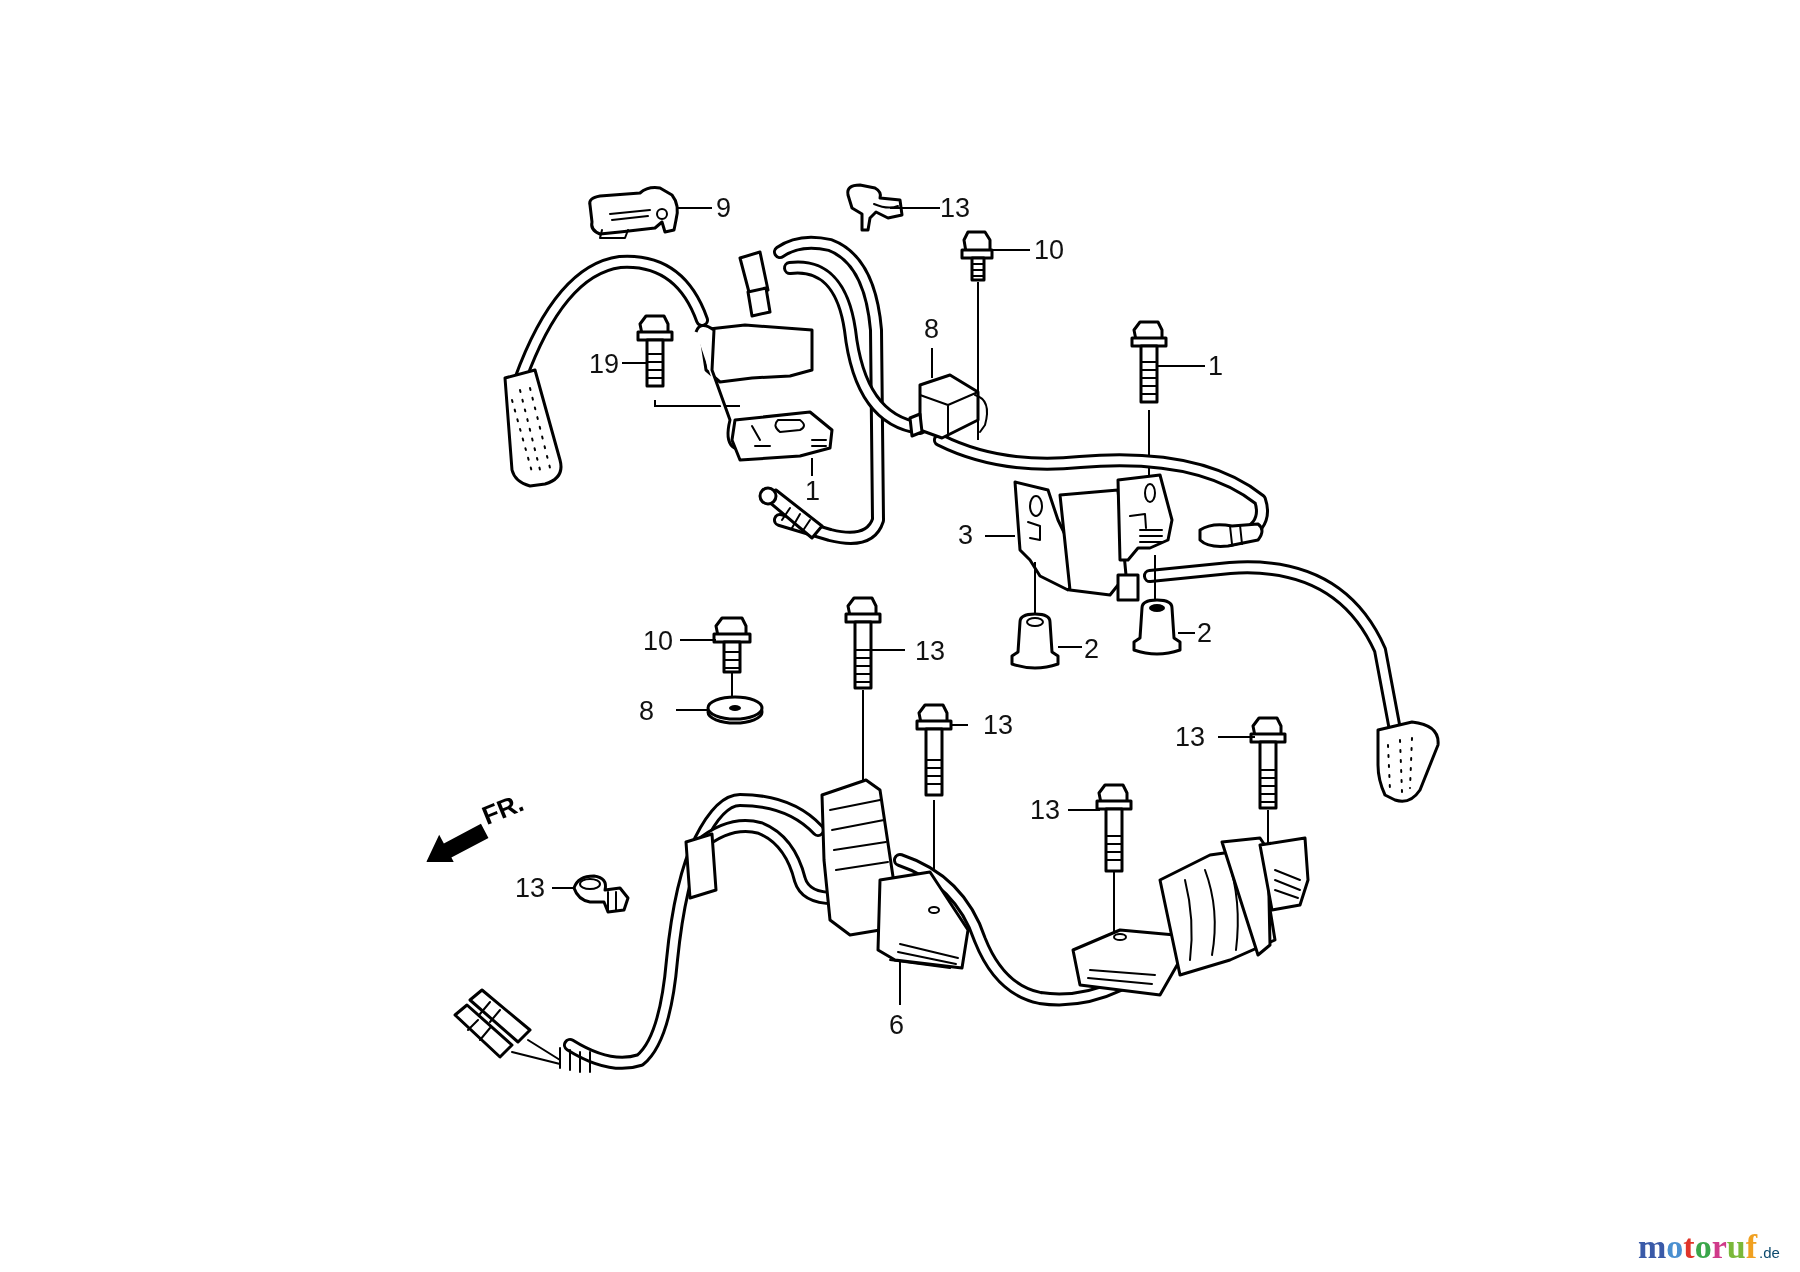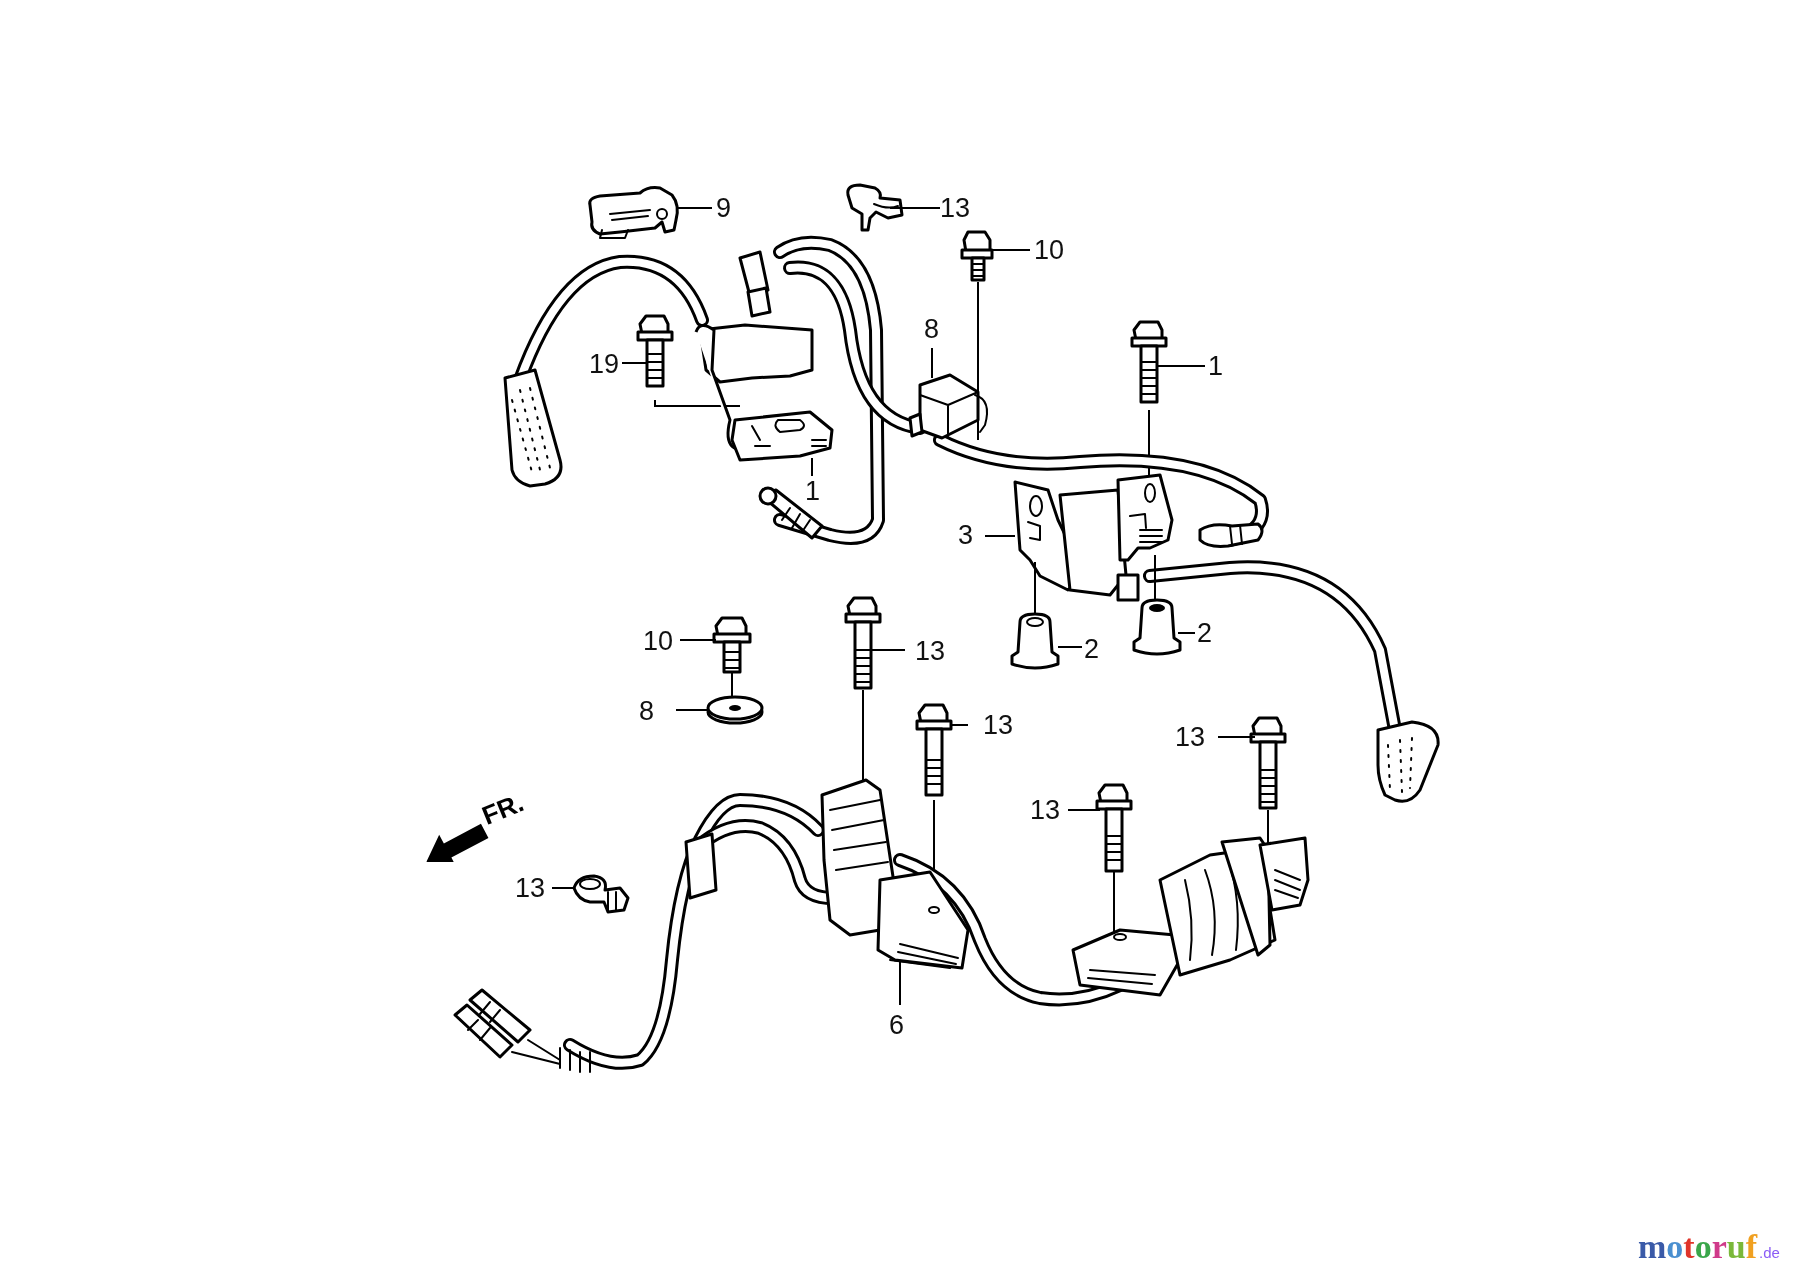--- a/index.html
+++ b/index.html
@@ -8,21 +8,21 @@
   .ln2{fill:none;stroke:#000;stroke-width:2;stroke-linecap:round;stroke-linejoin:round;}
   .wire{fill:none;stroke:#000;stroke-width:14;stroke-linecap:round;stroke-linejoin:round;}
   .wirein{fill:none;stroke:#fff;stroke-width:8;stroke-linecap:round;stroke-linejoin:round;}
   .lead{fill:none;stroke:#000;stroke-width:2;}
   .part{fill:#fff;stroke:#000;stroke-width:3;stroke-linejoin:round;}
   .blk{fill:#000;}
   .label{position:absolute;font-family:"Liberation Sans",sans-serif;font-size:27px;color:#111;line-height:1;}
   .fr{position:absolute;}
   .logo{position:absolute;left:1638px;top:1228px;font-family:"Liberation Serif",serif;font-size:34px;font-weight:bold;letter-spacing:0px;}
   .logo span{display:inline-block;}
-  .logo .de{font-family:"Liberation Sans",sans-serif;font-size:15px;color:#8b5cf6;font-weight:normal;margin-left:2px;}
+  .logo .de{font-family:"Liberation Sans",sans-serif;font-size:15px;color:#0c4a6e;font-weight:normal;margin-left:2px;}
 </style>
 </head>
 <body>
 
 <svg id="diagram" viewBox="0 0 1800 1272" xmlns="http://www.w3.org/2000/svg">
 
   <g>
     <path class="part" d="M590 205 Q588 198 600 196 L640 193 Q648 186 660 188 L672 195 Q680 205 676 220 L674 230 L665 232 L662 222 L655 228 L620 232 L600 234 Q590 230 592 222 Z"></path>
     <path class="ln2" d="M610 214 L650 210 M612 220 L648 216 M602 230 L600 238 L625 238 L628 230"></path>
     <circle cx="662" cy="214" r="5" class="ln2"></circle>

